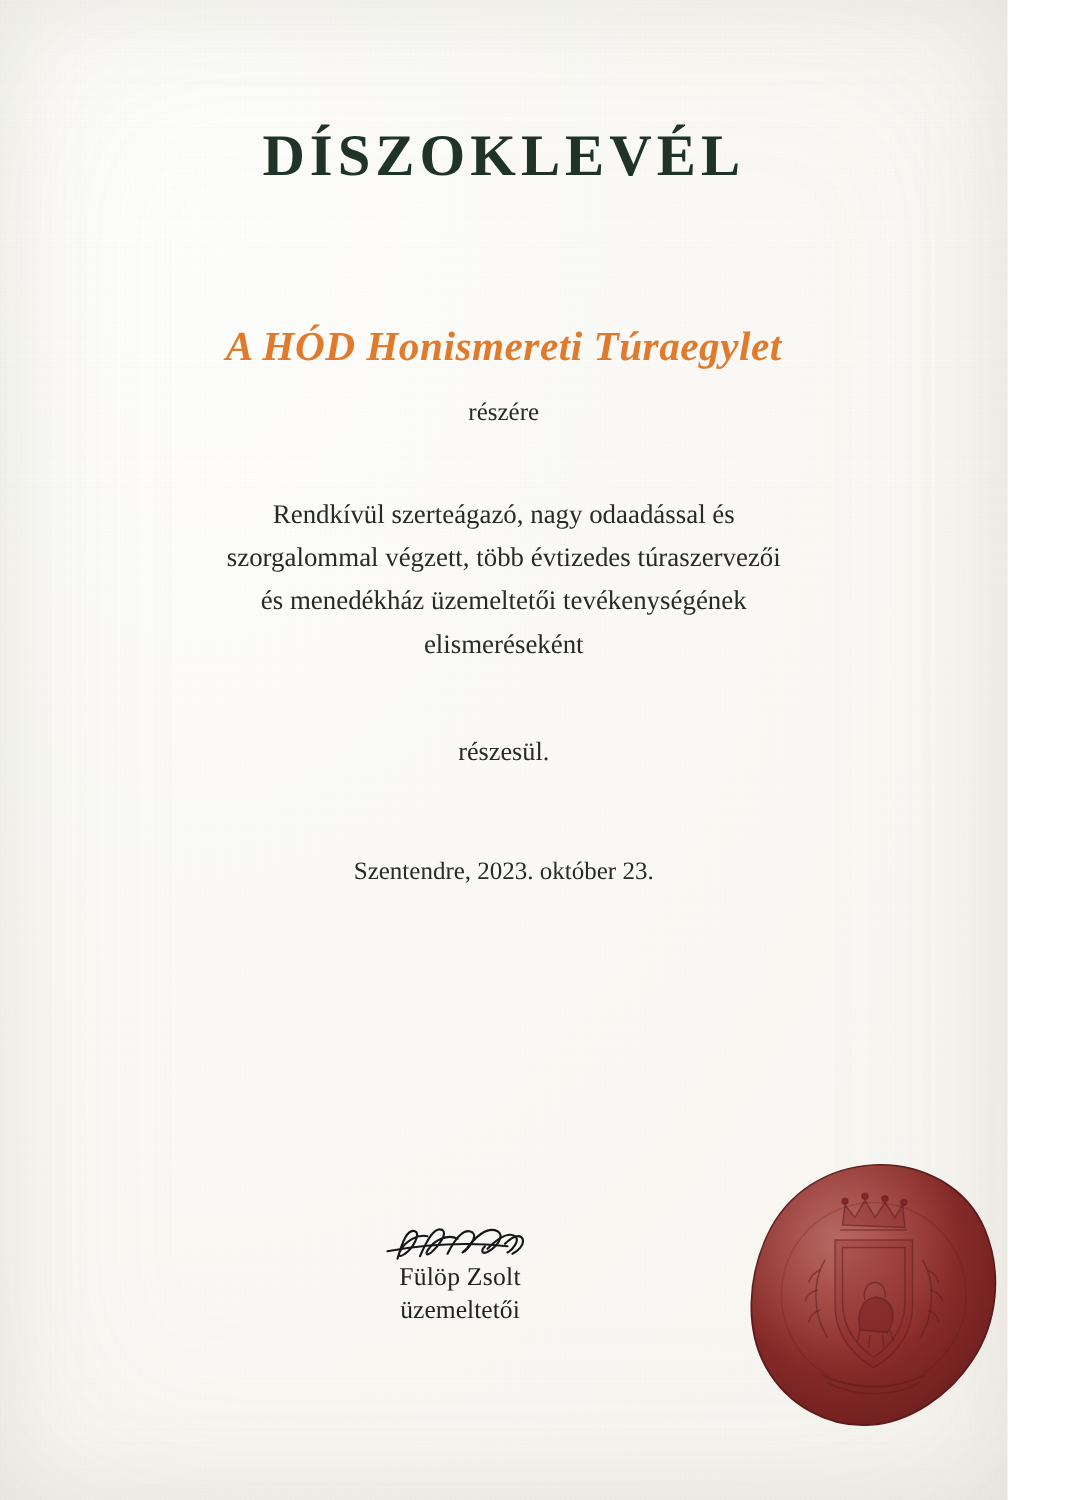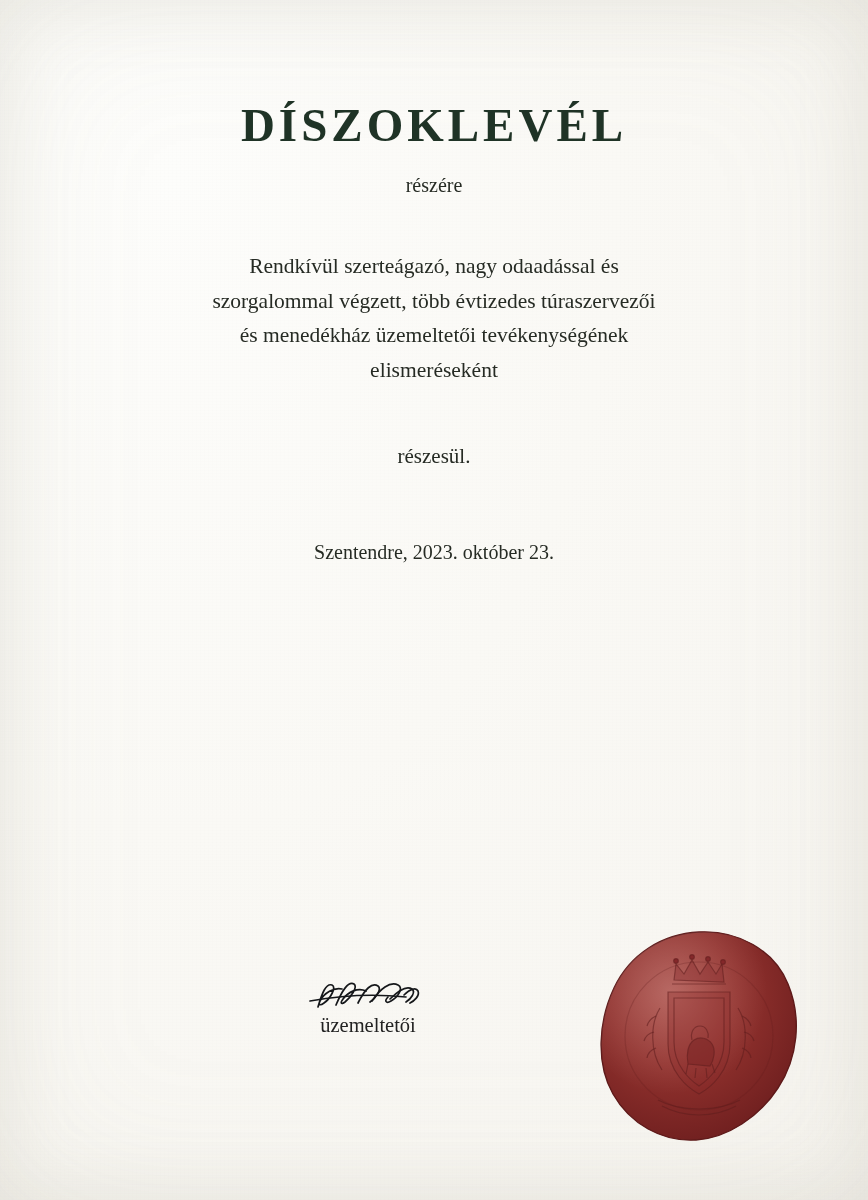--- a/index.html
+++ b/index.html
@@ -9,21 +9,21 @@
   }
   body {
     width: 868px;
     height: 1200px;
     overflow: hidden;
     font-family: "Liberation Serif", serif;
   }
 
   .certificate {
     position: relative;
-    width: 868px;
+    width: 806px;
     height: 1200px;
     background:
       radial-gradient(ellipse at 20% 15%, #fdfdfb 0%, #faf9f5 45%, #f6f4ef 100%);
     box-sizing: border-box;
     overflow: hidden;
   }
 
   
   .paper-grain {
     position: absolute;
@@ -141,20 +141,21 @@
 <body>
 
 <div class="certificate">
   <div class="paper-grain"></div>
   <div class="edge-shade"></div>
 
   <div class="content">
 
     <div class="title">DÍSZOKLEVÉL</div>
 
+    <div class="recipient">A HÓD Honismereti Túraegylet</div>
 
     <div class="for-label">részére</div>
 
     <div class="citation">
       <div>Rendkívül szerteágazó, nagy odaadással és</div>
       <div>szorgalommal végzett, több évtizedes túraszervezői</div>
       <div>és menedékház üzemeltetői tevékenységének</div>
       <div>elismeréseként</div>
     </div>
 
@@ -172,20 +173,21 @@
           <path d="M70 32 C74 18, 78 8, 84 10 C89 12, 82 24, 76 28 C72 31, 70 30, 72 26 C76 18, 86 12, 94 14"></path>
           <path d="M88 30 C94 16, 100 6, 106 9 C110 12, 103 22, 97 27 C93 30, 92 28, 95 24 C100 17, 110 12, 118 16"></path>
           <path d="M110 28 C117 14, 124 7, 130 11 C134 14, 128 23, 122 27"></path>
           <path d="M124 26 C132 14, 142 6, 150 10 C156 13, 150 22, 143 26 C138 29, 136 26, 140 22"></path>
           <path d="M142 24 C150 16, 158 10, 164 14 C168 17, 163 24, 158 27"></path>
           <path d="M62 26 C84 22, 120 18, 158 22"></path>
           <path d="M156 20 C162 14, 168 12, 170 16 C172 21, 166 26, 162 28"></path>
         </g>
       </svg>
     </div>
+    <div class="sig-name">Fülöp Zsolt</div>
     <div class="sig-role">üzemeltetői</div>
   </div>
 
   <div class="seal">
     <svg width="206" height="216" viewBox="0 0 206 216" xmlns="http://www.w3.org/2000/svg" aria-hidden="true">
       <defs>
         <radialGradient id="waxg" cx="38%" cy="32%" r="72%">
           <stop offset="0%" stop-color="#a8443d"></stop>
           <stop offset="45%" stop-color="#92322e"></stop>
           <stop offset="100%" stop-color="#6f1f1f"></stop>

